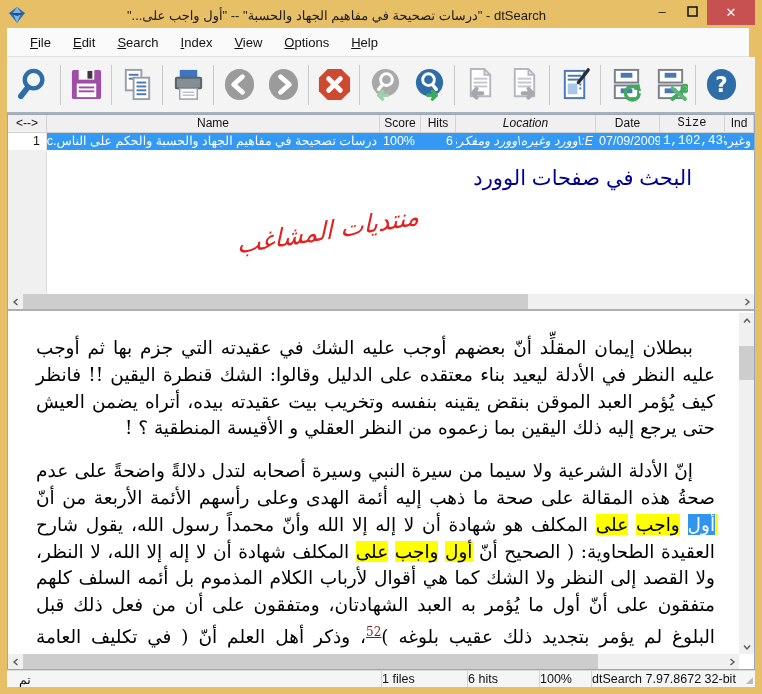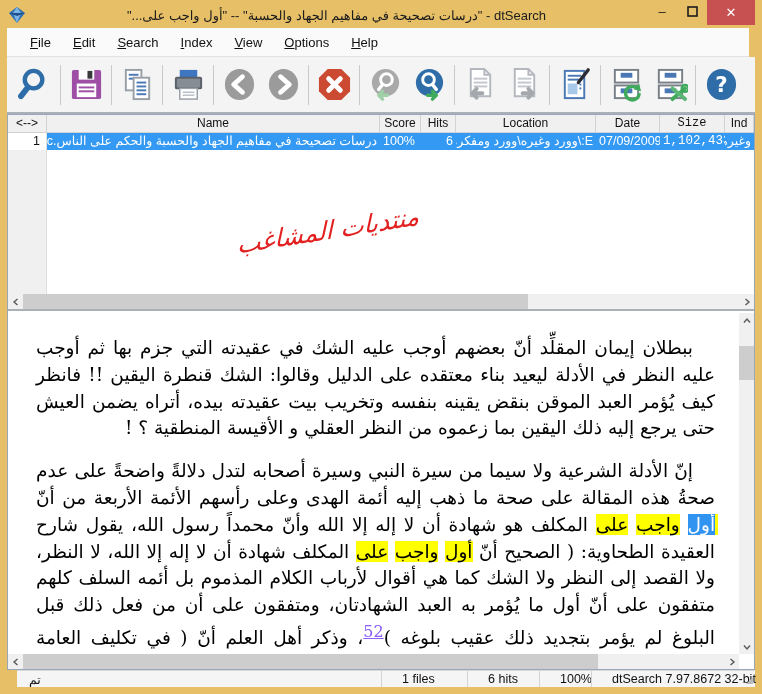--- a/index.html
+++ b/index.html
@@ -32,21 +32,21 @@
   .content { position:absolute; top:114px; left:7px; right:7px; bottom:24px; background:#fff; border:1px solid #9aa7b8; }
 
   
   .upper { position:absolute; top:0; left:0; right:0; height:196px; border-bottom:2px solid #aab0b8; }
   .grid-header { display:flex; height:18px; background:#f0f0f0; font-size:12px; color:#111; }
   .gh-cell { border-right:1px solid #d2d2d2; border-bottom:1px solid #d2d2d2; text-align:center; line-height:17px; overflow:hidden; white-space:nowrap; }
   .grid-row { display:flex; height:17px; font-size:12.5px; }
   .gr-cell { overflow:hidden; white-space:nowrap; line-height:17px; padding:0 3px; }
   .sel { background:#3399f3; color:#fff; }
   .c-gutter{width:39px;} .c-name{width:333px;} .c-score{width:41px;} .c-hits{width:35px;}
-  .c-loc{width:140px;} .c-date{width:64px;} .c-size{width:65px;font-family:Liberation Mono, monospace;} .c-ind{flex:1;}
+  .c-loc{width:140px;font-style:italic;} .c-date{width:64px;} .c-size{width:65px;font-family:Liberation Mono, monospace;} .c-ind{flex:1;}
   .rownum { text-align:right; padding-right:6px; color:#111; background:#fff; border-right:1px solid #e0e0e0; }
   .preview { position:absolute; top:35px; left:0; right:0; bottom:15px; background:#fff; }
   .preview-gutter { position:absolute; top:0; left:0; width:39px; height:100%; background:#f0f0f0; border-right:1px solid #ddd; }
   .preview-title { position:absolute; top:16px; right:62px; direction:rtl; font-size:21px; color:#00008f; font-family:"Liberation Sans",sans-serif; }
   .preview-watermark { position:absolute; top:66px; left:228px; direction:rtl; font-size:25px; color:#e32020; font-style:italic; transform:rotate(-9deg) skewX(-8deg); font-family:"DejaVu Serif",serif; }
 
   
   .hscroll { position:absolute; left:0; right:0; bottom:0; height:15px; background:#f0f0f0; display:flex; align-items:center; }
   .hthumb { height:15px; background:#cdcdcd; }
   .sb-arrow { width:15px; height:15px; display:flex; align-items:center; justify-content:center; color:#5a5a5a; }
@@ -54,27 +54,27 @@
   .vscroll { position:absolute; top:0; right:0; width:15px; bottom:15px; background:#f0f0f0; display:flex; flex-direction:column; align-items:center; }
   .vthumb { width:15px; height:34px; background:#cdcdcd; margin-top:18px; }
   .vspacer { flex:1; }
 
   
   .lower { position:absolute; top:198px; left:0; right:0; bottom:0; background:#fff; }
   .doc-area { position:absolute; top:0; left:0; right:15px; bottom:15px; overflow:hidden; direction:rtl; text-align:justify; padding:6px 8px 0 12px; font-family:"DejaVu Serif", serif; font-size:18.5px; line-height:26.8px; color:#000; }
   .doc-area p { text-indent:22px; margin:16px; }
   .hl-yellow { background:#ffff00; }
   .hl-selected { background:#3094f0; color:#fff; box-shadow:3px 0 0 #ffff00; }
-  .footnote { color:#8b5cf6; text-decoration:underline; font-size:16px; vertical-align:super; }
-
-  
-  .statusbar { position:absolute; left:17px; right:7px; bottom:7px; height:17px; background:#f5f5f5; border-top:1px solid #d9d9d9; display:flex; align-items:center; font-size:12.5px; color:#111; }
+  .footnote { color:#7f1d1d; text-decoration:underline; font-size:12px; vertical-align:super; }
+
+  
+  .statusbar { position:absolute; left:7px; right:7px; bottom:7px; height:17px; background:#f5f5f5; border-top:1px solid #d9d9d9; display:flex; align-items:center; font-size:12.5px; color:#111; }
   .sb-msg { direction:rtl; padding:0 12px; }
   .sb-spring { flex:1; }
-  .sb-pane { border-left:1px solid #d4d4d4; height:100%; display:flex; align-items:center; padding:0 20px; white-space:nowrap; }
+  .sb-pane { border-left:1px solid #d4d4d4; height:100%; display:flex; align-items:center; padding:0 0; white-space:nowrap; }
   .sb-grip { width:14px; height:100%; display:flex; align-items:flex-end; justify-content:flex-end; padding:2px; color:#b9b9b9; font-size:9px; }
 </style>
 </head>
 <body>
 
 <div class="window">
 
   <div class="titlebar">
     <div class="app-icon">
       <svg viewBox="0 0 18 18">
@@ -267,20 +267,21 @@
         <div class="gr-cell c-name sel" dir="rtl">درسات تصحيحة في مفاهيم الجهاد والحسبة والحكم على الناس.doc</div>
         <div class="gr-cell c-score sel">100%</div>
         <div class="gr-cell c-hits sel" style="text-align:right">6</div>
         <div class="gr-cell c-loc sel" dir="rtl">E:\وورد وغيره\وورد ومفكرة</div>
         <div class="gr-cell c-date sel" style="text-align:right">07/09/2009</div>
         <div class="gr-cell c-size sel" style="text-align:right">1,102,433</div>
         <div class="gr-cell c-ind sel" dir="rtl">وغيره</div>
       </div>
       <div class="preview">
         <div class="preview-gutter"></div>
+        <div class="preview-title">البحث في صفحات الوورد</div>
         <div class="preview-watermark">منتديات المشاغب</div>
       </div>
       <div class="hscroll">
         <div class="sb-arrow">
             <svg viewBox="0 0 8 8">
               <path d="M5.5 1 L2 4 L5.5 7" fill="none" stroke="#5a5a5a" stroke-width="1.4"></path>
             </svg>
           </div>
         <div class="hthumb" style="width:505px"></div>
         <div style="flex:1"></div>

